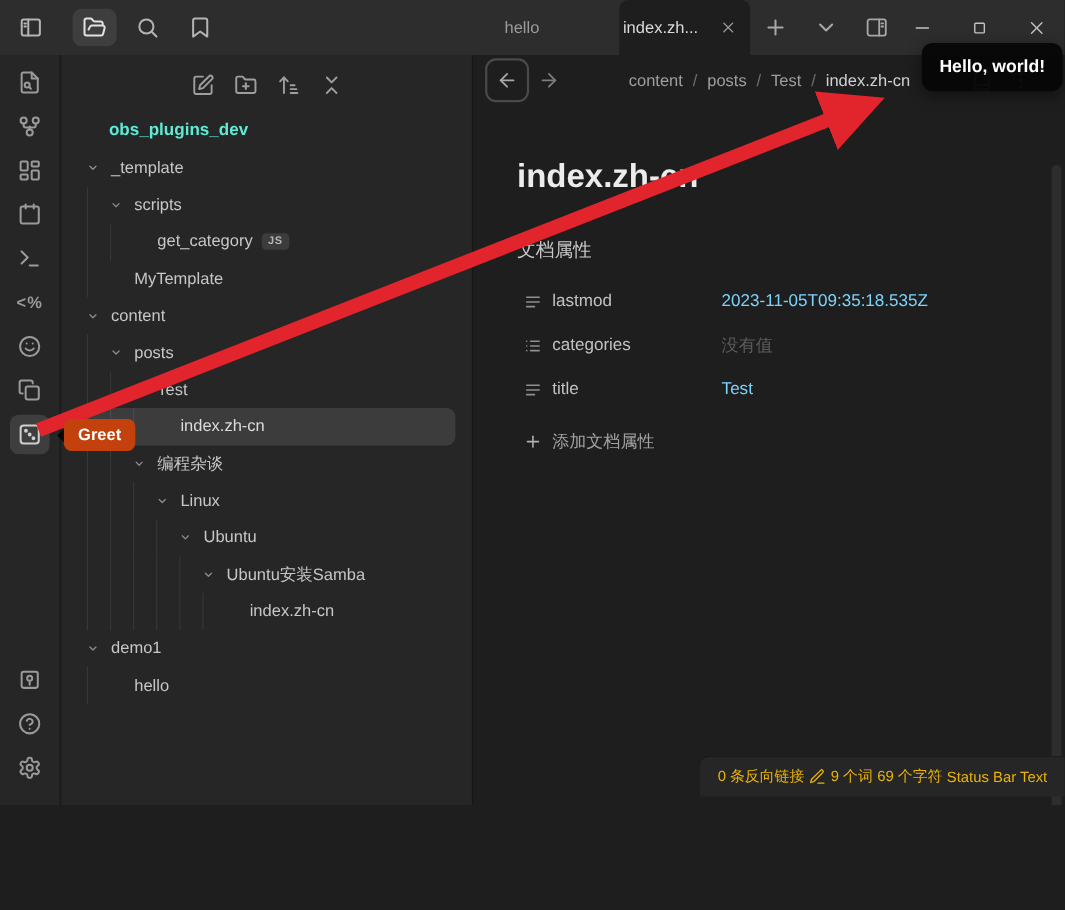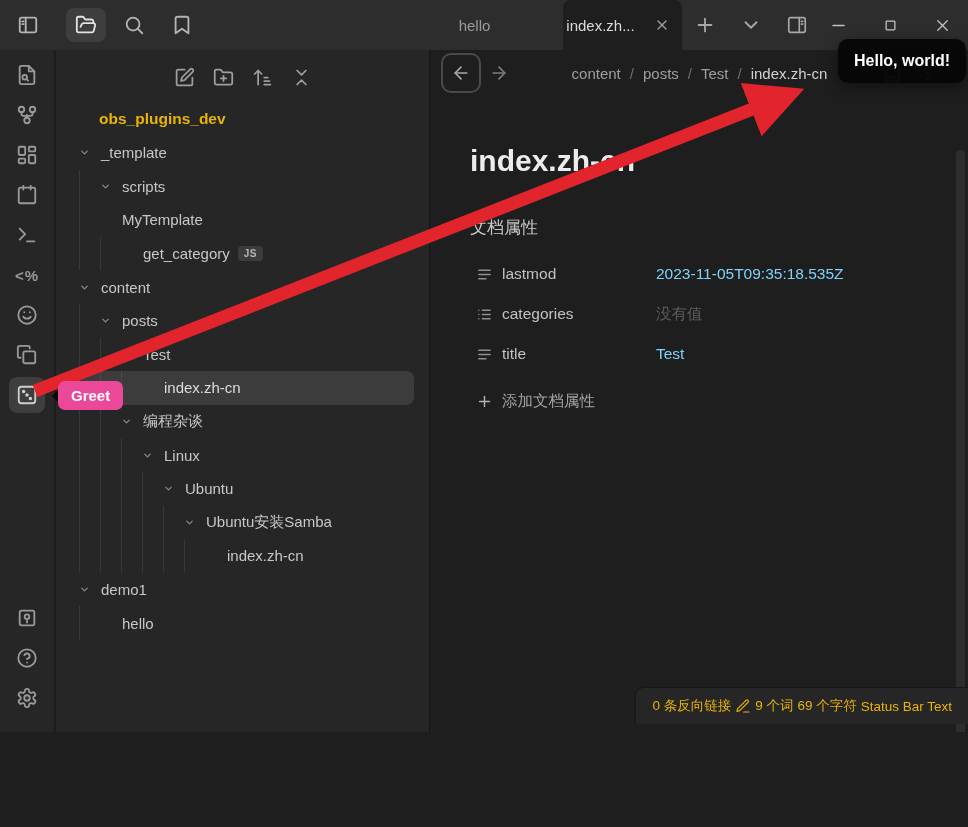--- a/index.html
+++ b/index.html
@@ -40,21 +40,21 @@
   #ribbon .spacer { flex:1; }
   .glyph { font-size:15px; font-weight:700; letter-spacing:1px; }
 
   
   #explorer { position:absolute; left:56px; top:50px; width:374px; bottom:0; background:#262626;
     border-right:1px solid #151515; z-index:3; }
   #explorer-header { height:52px; display:flex; align-items:center; justify-content:center;
     gap:18px; color:#9e9e9e; padding-top:2px; }
   .eh-btn { display:flex; align-items:center; justify-content:center; }
   #vault-title { height:34px; margin:0 15px; padding-left:28px; display:flex; align-items:center;
-    color:#eab308; font-weight:700; font-size:15.5px; }
+    color:#5eead4; font-weight:700; font-size:15.5px; }
   .tree-row { height:33.6px; margin:0 15px; padding-left:8px; display:flex; align-items:center;
     border-radius:8px; color:#c7c7c7; font-size:15px;text-align:right; }
   .tree-row.selected { background:#3c3c3c; color:#dcdcdc; }
   .indent { width:21px; align-self:stretch; border-left:1px solid rgba(255,255,255,0.08); }
   .chev { width:22px; display:flex; align-items:center; color:#8c8c8c; }
   .chev.empty { }
   .tree-label { white-space:nowrap; }
   .badge { margin-left:8px; padding:2px 6px; background:#3c3c3c; border-radius:4px;
     font-size:10px; font-weight:700; color:#b5b5b5; letter-spacing:.5px; }
 
@@ -319,29 +319,29 @@
           <span class="indent"></span>
           <span class="chev">
             <svg viewBox="0 0 24 24" width="11" height="11" fill="none" stroke="currentColor" stroke-width="2.6" stroke-linecap="round" stroke-linejoin="round">
               <path d="m6 9 6 6 6-6"></path>
             </svg>
           </span>
           <span class="tree-label">scripts</span>
         </div>
         <div class="tree-row">
           <span class="indent"></span>
-          <span class="chev empty"></span>
-          <span class="tree-label">MyTemplate</span>
-        </div>
-        <div class="tree-row">
-          <span class="indent"></span>
           <span class="indent"></span>
           <span class="chev empty"></span>
           <span class="tree-label">get_category</span>
           <span class="badge">JS</span>
+        </div>
+        <div class="tree-row">
+          <span class="indent"></span>
+          <span class="chev empty"></span>
+          <span class="tree-label">MyTemplate</span>
         </div>
         <div class="tree-row">
           <span class="chev">
             <svg viewBox="0 0 24 24" width="11" height="11" fill="none" stroke="currentColor" stroke-width="2.6" stroke-linecap="round" stroke-linejoin="round">
               <path d="m6 9 6 6 6-6"></path>
             </svg>
           </span>
           <span class="tree-label">content</span>
         </div>
         <div class="tree-row">
@@ -549,15 +549,15 @@
   <svg id="red-arrow" viewBox="0 0 968 827">
     <defs>
       <marker id="ah" viewBox="0 0 10 10" refX="7.5" refY="5" markerWidth="4.4" markerHeight="4.4" orient="auto-start-reverse" markerUnits="strokeWidth">
         <path d="M0 0 L10 5 L0 10 z" fill="#e2242c"></path>
       </marker>
     </defs>
     <line x1="35" y1="391" x2="791" y2="94" stroke="#e2242c" stroke-width="13" marker-end="url(#ah)"></line>
   </svg>
 
   <div id="notice">Hello, world!</div>
-  <div id="greet-tooltip" style="background: #ec4899;">Greet</div>
+  <div id="greet-tooltip" style="background: #c2410c;">Greet</div>
 
 </div>
 
 </body></html>

